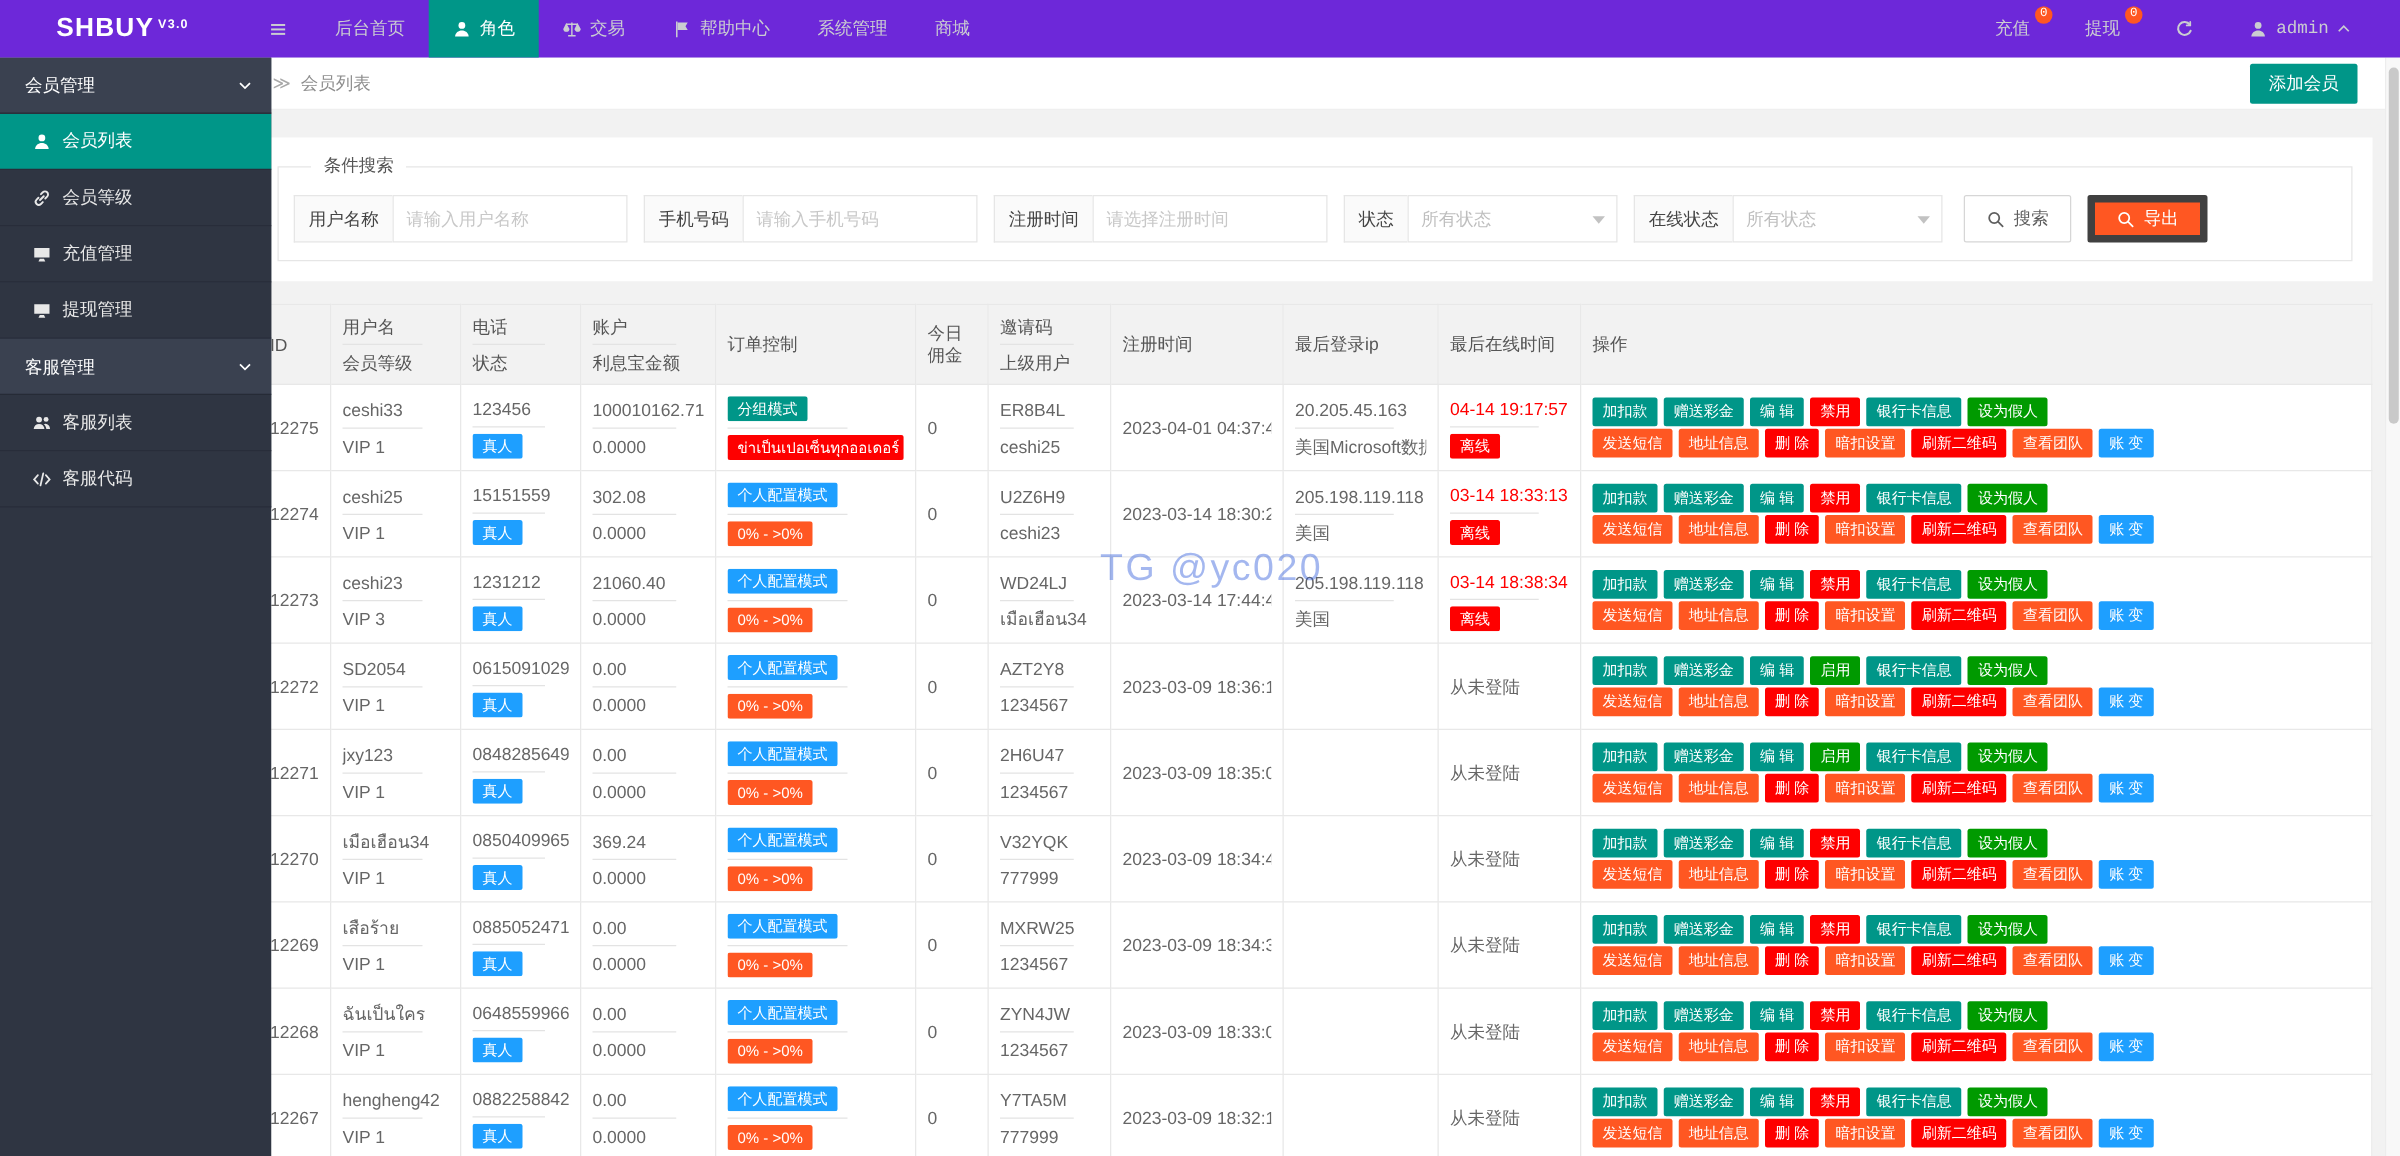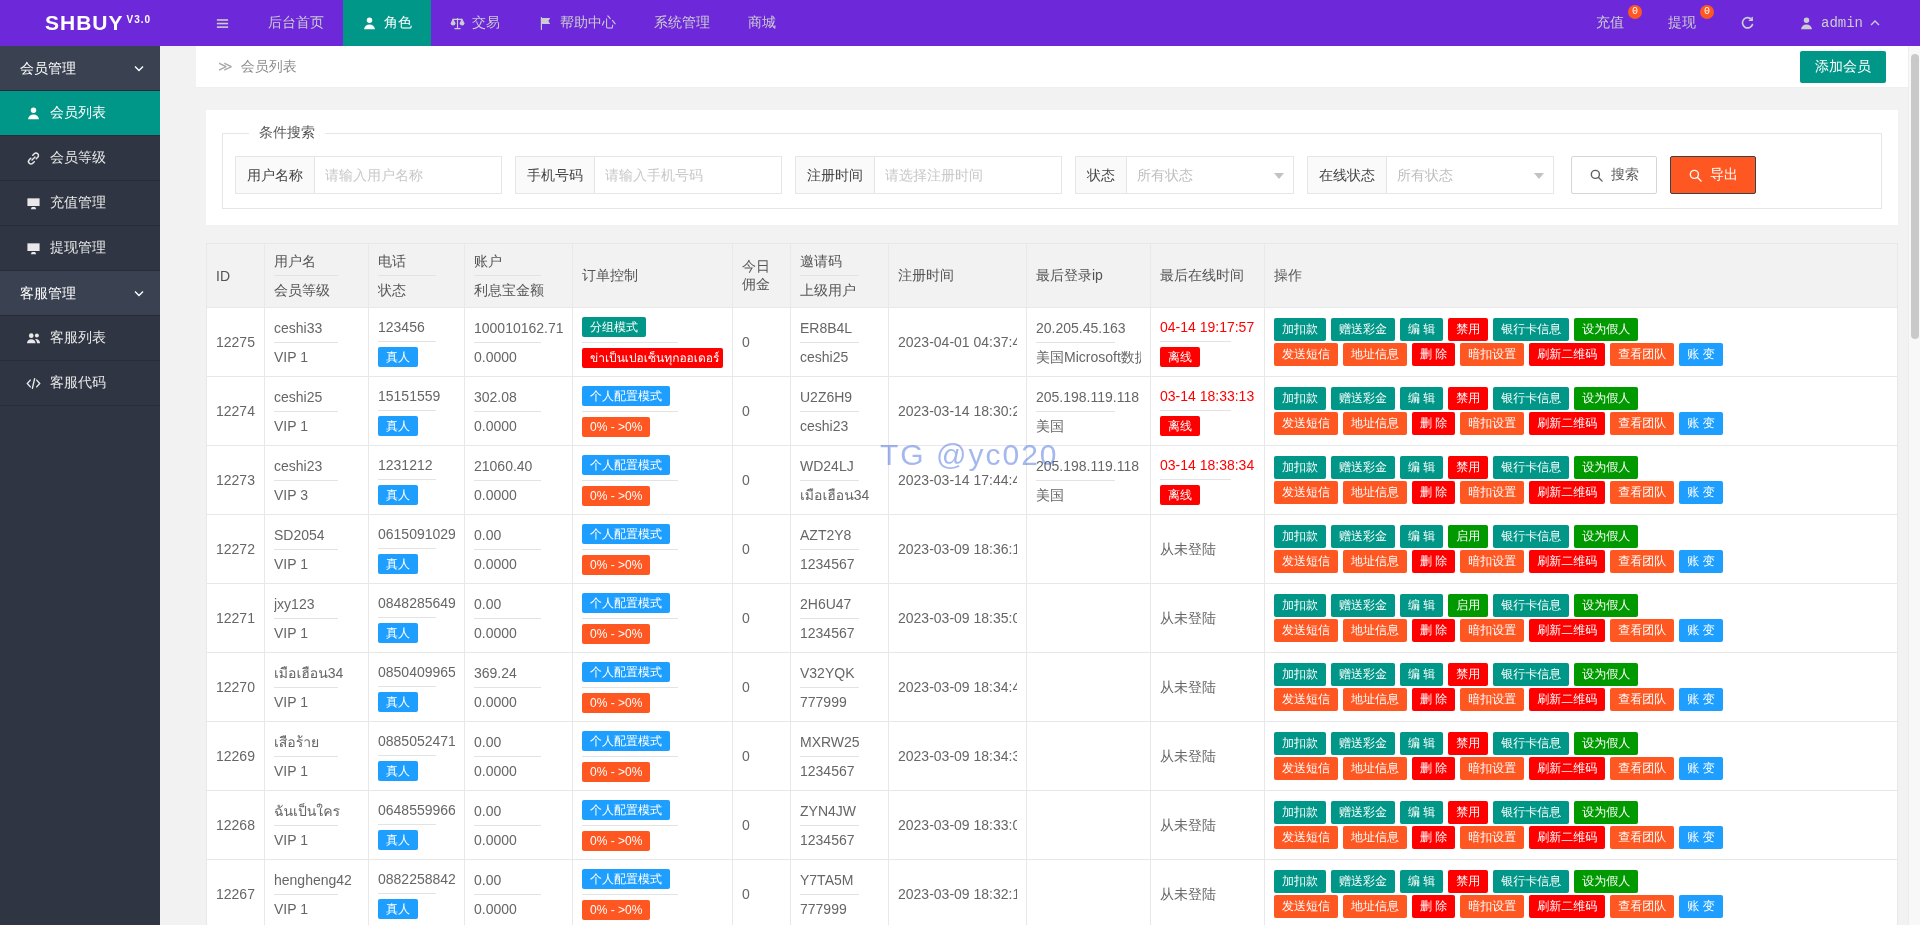--- a/index.html
+++ b/index.html
@@ -14,21 +14,21 @@
   .nav-left { display:flex; align-items:stretch; }
   .nav-item { display:flex; align-items:center; gap:7px; padding:0 19px; color:#CBCDD1; cursor:pointer; font-size:14px; position:relative; }
   .nav-item.active { background:#009688; color:#fff; }
   .nav-item .ni { width:15px; height:15px; }
   .nav-right { margin-left:auto; display:flex; align-items:stretch; padding-right:18px;font-family:Liberation Mono, monospace; }
   .nav-right .nav-item { padding:0 22px; }
   .count-badge { position:absolute; top:5px; right:4px; background:#FF5722; color:#fff; font-size:10px; line-height:14px; min-width:14px; text-align:center; padding:0 4px; border-radius:8px; }
   .chev-up { width:10px; height:6px; }
 
   
-  .sidebar { position:absolute; top:46px; left:0; bottom:0; width:160px; background:#2F3542; z-index:20; }
+  .sidebar { position:absolute; top:46px; left:0; bottom:0; width:217px; background:#2F3542; z-index:20; }
   .side-title { height:45px; line-height:45px; padding-left:20px; color:#FFF; background:#3A4150; border-bottom:1px solid #262B36; cursor:pointer; position:relative; font-size:14px; }
   .side-title .sv { position:absolute; right:16px; top:19px; width:10px; height:7px; }
   .side-item { height:45px; display:flex; align-items:center; gap:9px; padding-left:26px; color:#E8E8E8; background:#2F3542; border-bottom:1px solid #282D3A; cursor:pointer; font-size:14px; }
   .side-item.active { background:#009688; color:#fff; }
   .side-item .si { width:15px; height:15px; flex:none; }
 
   
   .content { position:absolute; left:196px; top:46px; right:12px; bottom:0; overflow:hidden; background:#F2F2F2; }
   .crumb-bar { background:#fff; height:42px; display:flex; align-items:center; justify-content:space-between; padding:0 22px; border-bottom:1px solid #EFEFEF; }
   .crumb { color:#8D8D8D; font-size:14px; }
@@ -43,21 +43,21 @@
   .filter-card legend { margin-left:14px; padding:0 10px; color:#555; font-size:14px; }
   .filter-row { display:flex; align-items:flex-end; gap:13px; }
   .fgroup { display:flex; height:38px; }
   .fgroup .flabel { border:1px solid #E6E6E6; border-right:none; background:#FAFAFA; padding:0 11px; line-height:36px; color:#444; white-space:nowrap; }
   .fgroup input { border:1px solid #E6E6E6; width:188px; padding:0 10px; font-size:14px; color:#666; outline:none; font-family:inherit; }
   .fgroup input::placeholder { color:#C8C8C8; }
   .fselect { border:1px solid #E6E6E6; width:168px; position:relative; line-height:36px; padding:0 10px; color:#BEBEBE; background:#fff; cursor:pointer; }
   .fselect .caret { position:absolute; right:9px; top:16px; width:0; height:0; border:5px solid transparent; border-top:6px solid #C2C2C2; }
   .fbtn { height:38px; display:flex; align-items:center; gap:7px; padding:0 17px; border-radius:2px; cursor:pointer; font-size:14px; font-family:inherit; }
   .search-btn { background:#fff; border:1px solid #D6D6D6; color:#5F5F5F; margin-left:4px; }
-  .export-btn { background:#FF5722; border:1px solid #404040; color:#fff; }
+  .export-btn { background:#FF5722; border:6px solid #404040; color:#fff; }
   .fbtn .mg { width:15px; height:15px; }
 
   
   table { width:100%; border-collapse:collapse; table-layout:fixed; background:#fff; margin-top:18px; }
   th, td { border:1px solid #E8E8E8; padding:8px 9px; text-align:left; vertical-align:middle; overflow:hidden; }
   thead th { background:#F2F2F2; color:#555; font-weight:normal; height:60px; font-size:14px; }
   tbody tr { height:69px; }
   .l1,.l2 { line-height:18px; white-space:nowrap; overflow:hidden; }
   .sep { border-top:1px solid #E3E3E3; margin:5px 0; width:75%; max-width:96px; min-width:42px; }
   .red { color:#FF0000; }

